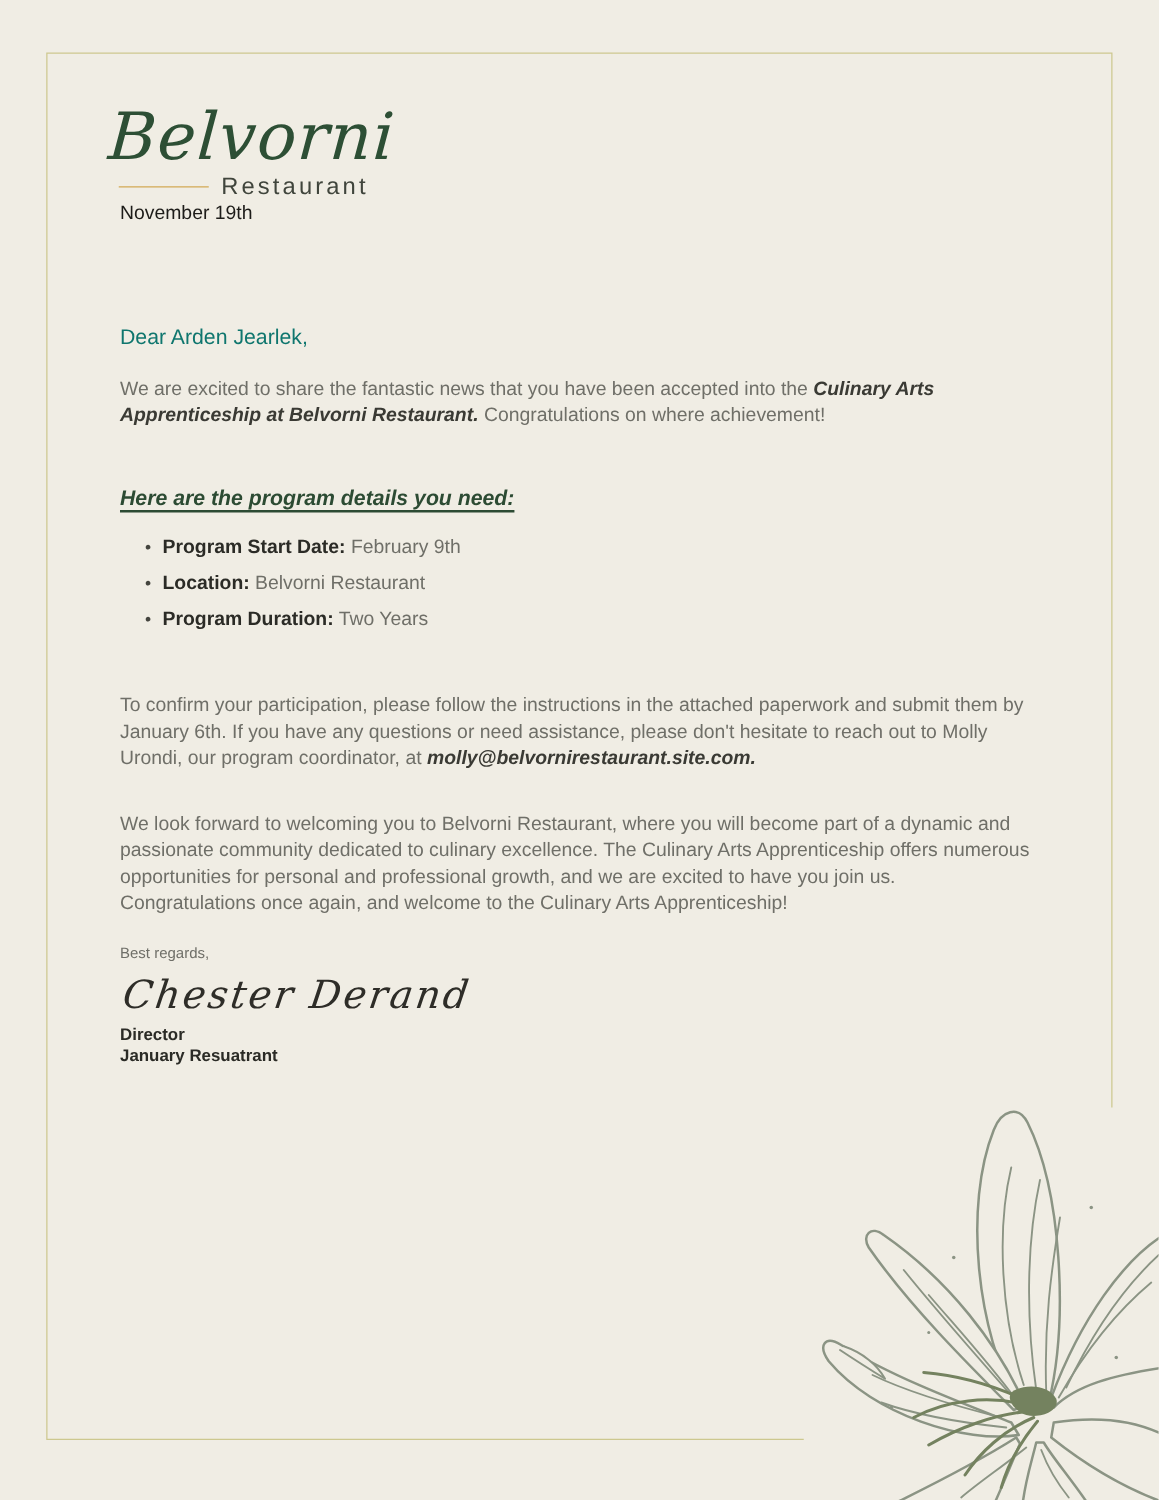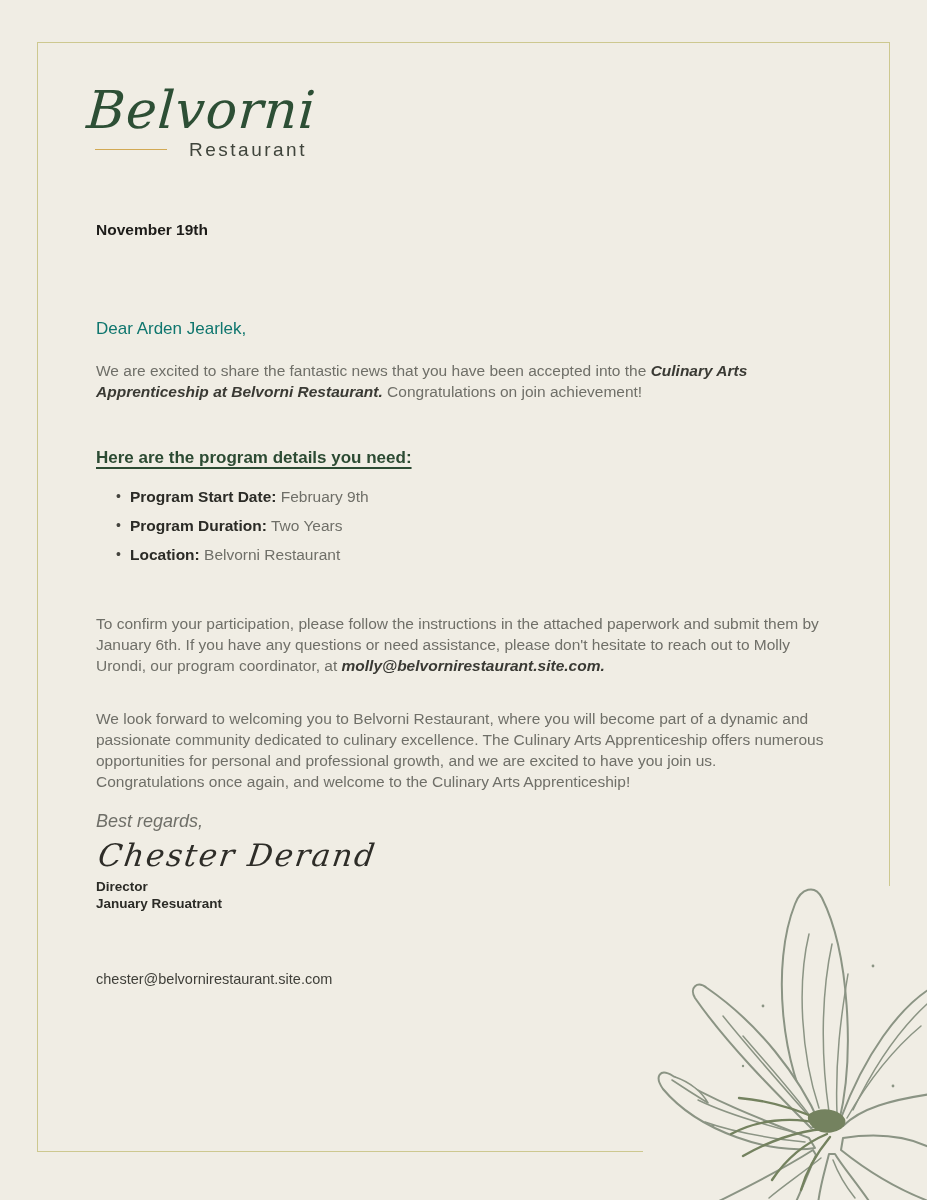--- a/index.html
+++ b/index.html
@@ -44,38 +44,36 @@
     line-height: 1.05;
     color: #2d4f35;
     letter-spacing: 1px;
     transform: skewX(-4deg);
     transform-origin: left bottom;
   }
   .logo-subrow {
     display: flex; align-items: center;
     margin-top: 2px; margin-left: 10px;
     height: 20px;
-    gap: 12px;
   }
   .gold-line {
     display: inline-block;
     width: 72px; height: 1px;
     background: #d2a954;
     margin-right: 10px;
   }
   .logo-sub {
     font-size: 19px;
     letter-spacing: 2.5px;
     color: #40453c;
   }
   
   .date {
-    margin-top: 59px;
     font-size: 15.5px;
-    font-weight: 700;
+    font-weight: 400;
     color: #1d1c19;
     line-height: 21px;
   }
   .greeting {
     margin-top: 78px;
     font-size: 17px;
     color: #0f766e;
     line-height: 21px;
   }
   p.body {
@@ -86,20 +84,21 @@
   .mt-para { margin-top: 21px; }
   .bi {
     font-style: italic;
     font-weight: 700;
     color: #3a3a34;
   }
   .details-heading {
     margin-top: 45px;
     font-size: 17px;
     font-weight: 700;
+    font-style: italic;
     color: #2c4b33;
     text-decoration: underline;
     text-decoration-thickness: 2px;
     text-underline-offset: 4px;
     line-height: 22px;
   }
   ul.details {
     list-style: none;
     margin-top: 17px;
     padding-left: 20px;
@@ -122,24 +121,23 @@
   .detail-label {
     font-weight: 700;
     color: #2b2b26;
     text-align: center;
   }
   .p-confirm { margin-top: 48px; }
   .p-welcome { margin-top: 32px; }
   .p-congrats { }
   .closing {
     margin-top: 19px;
-    font-size: 18px;
+    font-size: 12px;
     color: #6f6f68;
     line-height: 21px;
-    font-style: italic;
   }
   .signature {
     margin-top: 4px;
     font-family: "DejaVu Serif", serif;
     font-style: italic;
     font-size: 31px;
     color: #2e2d28;
     letter-spacing: 2px;
     transform: skewX(-8deg);
     transform-origin: left bottom;
@@ -230,42 +228,41 @@
       <div class="logo-subrow">
         <span class="gold-line"></span>
         <span class="logo-sub">Restaurant</span>
       </div>
     </header>
 
     <p class="date">November 19th</p>
 
     <p class="greeting">Dear Arden Jearlek,</p>
 
-    <p class="body mt-para"><span>We are excited to share the fantastic news that you have been accepted into the </span><span class="bi">Culinary Arts Apprenticeship at Belvorni Restaurant.</span><span> Congratulations on join achievement!</span></p>
+    <p class="body mt-para"><span>We are excited to share the fantastic news that you have been accepted into the </span><span class="bi">Culinary Arts Apprenticeship at Belvorni Restaurant.</span><span> Congratulations on where achievement!</span></p>
 
 
     <h2 class="details-heading">Here are the program details you need:</h2>
 
     <ul class="details">
       <li><span class="detail-label">Program Start Date:</span> <span>February 9th</span></li>
+      <li><span class="detail-label">Location:</span> <span>Belvorni Restaurant</span></li>
       <li><span class="detail-label">Program Duration:</span> <span>Two Years</span></li>
-      <li><span class="detail-label">Location:</span> <span>Belvorni Restaurant</span></li>
     </ul>
 
     <p class="body p-confirm"><span>To confirm your participation, please follow the instructions in the attached paperwork and submit them by January 6th. If you have any questions or need assistance, please don't hesitate to reach out to Molly Urondi, our program coordinator, at </span><span class="bi">molly@belvornirestaurant.site.com.</span></p>
 
     <p class="body p-welcome">We look forward to welcoming you to Belvorni Restaurant, where you will become part of a dynamic and passionate community dedicated to culinary excellence. The Culinary Arts Apprenticeship offers numerous opportunities for personal and professional growth, and we are excited to have you join us.</p>
 
     <p class="body p-congrats">Congratulations once again, and welcome to the Culinary Arts Apprenticeship!</p>
 
     <p class="closing">Best regards,</p>
 
     <div class="signature">Chester Derand</div>
 
     <div class="signer">
       <div>Director</div>
       <div>January Resuatrant</div>
     </div>
 
-    <p class="footer-email">chester@belvornirestaurant.site.com</p>
 
   </div>
 </div>
 
 </body></html>

